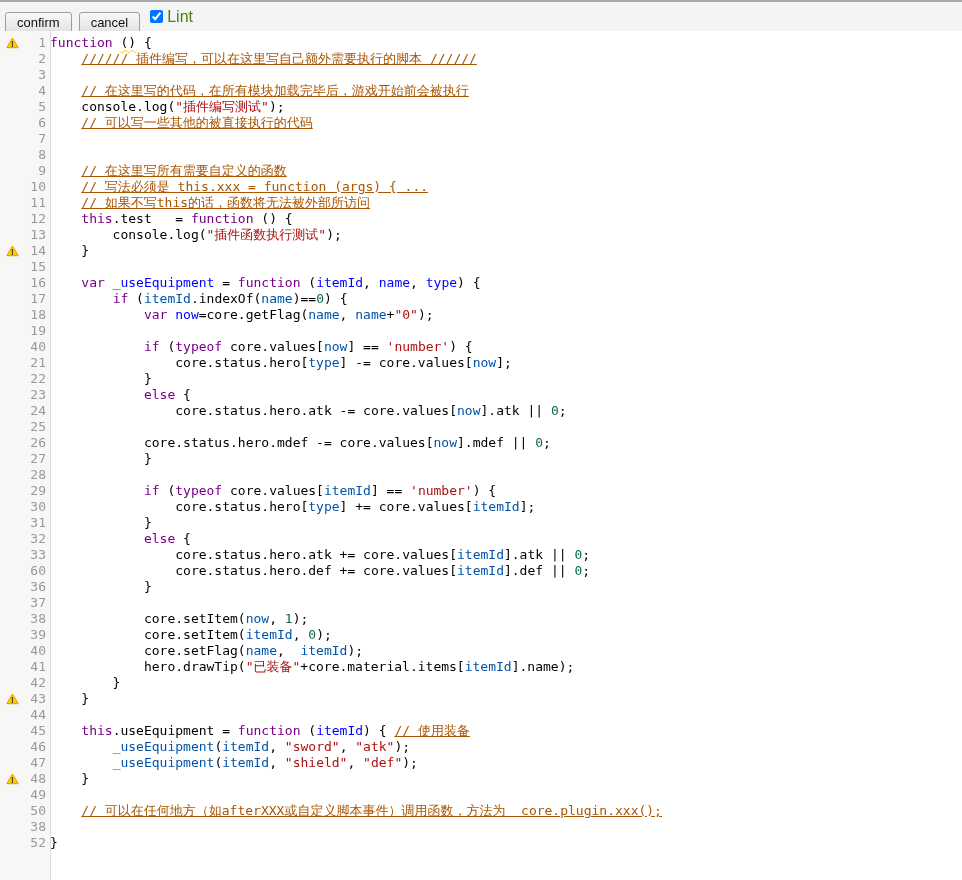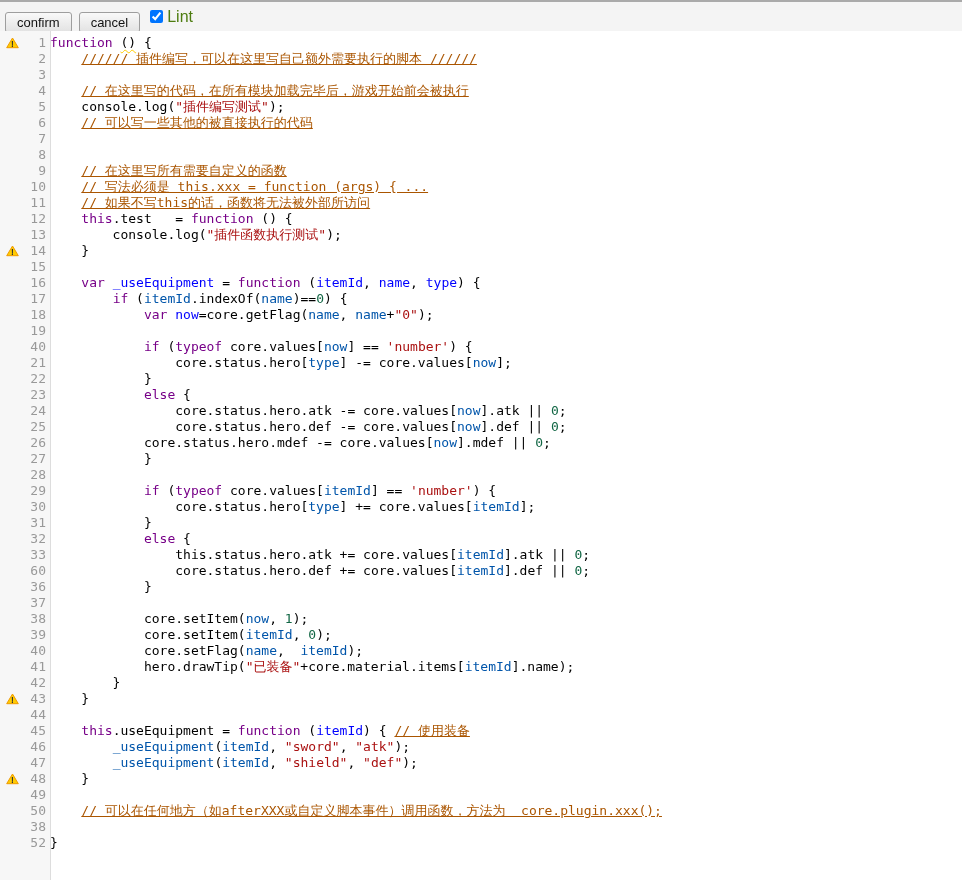--- a/index.html
+++ b/index.html
@@ -77,29 +77,29 @@
       <div class="line"><span class="marker"></span><span class="num">15</span><span class="code"></span></div>
       <div class="line"><span class="marker"></span><span class="num">16</span><span class="code"><span class="t-p">    </span><span class="t-k">var</span><span class="t-p"> </span><span class="t-d">_useEquipment</span><span class="t-p"> = </span><span class="t-k">function</span><span class="t-p"> (</span><span class="t-d">itemId</span><span class="t-p">, </span><span class="t-d">name</span><span class="t-p">, </span><span class="t-d">type</span><span class="t-p">) {</span></span></div>
       <div class="line"><span class="marker"></span><span class="num">17</span><span class="code"><span class="t-p">        </span><span class="t-k">if</span><span class="t-p"> (</span><span class="t-v">itemId</span><span class="t-p">.indexOf(</span><span class="t-v">name</span><span class="t-p">)==</span><span class="t-n">0</span><span class="t-p">) {</span></span></div>
       <div class="line"><span class="marker"></span><span class="num">18</span><span class="code"><span class="t-p">            </span><span class="t-k">var</span><span class="t-p"> </span><span class="t-d">now</span><span class="t-p">=core.getFlag(</span><span class="t-v">name</span><span class="t-p">, </span><span class="t-v">name</span><span class="t-p">+</span><span class="t-s">"0"</span><span class="t-p">);</span></span></div>
       <div class="line"><span class="marker"></span><span class="num">19</span><span class="code"></span></div>
       <div class="line"><span class="marker"></span><span class="num">40</span><span class="code"><span class="t-p">            </span><span class="t-k">if</span><span class="t-p"> (</span><span class="t-k">typeof</span><span class="t-p"> core.values[</span><span class="t-v">now</span><span class="t-p">] == </span><span class="t-s">'number'</span><span class="t-p">) {</span></span></div>
       <div class="line"><span class="marker"></span><span class="num">21</span><span class="code"><span class="t-p">                core.status.hero[</span><span class="t-v">type</span><span class="t-p">] -= core.values[</span><span class="t-v">now</span><span class="t-p">];</span></span></div>
       <div class="line"><span class="marker"></span><span class="num">22</span><span class="code"><span class="t-p">            }</span></span></div>
       <div class="line"><span class="marker"></span><span class="num">23</span><span class="code"><span class="t-p">            </span><span class="t-k">else</span><span class="t-p"> {</span></span></div>
       <div class="line"><span class="marker"></span><span class="num">24</span><span class="code"><span class="t-p">                core.status.hero.atk -= core.values[</span><span class="t-v">now</span><span class="t-p">].atk || </span><span class="t-n">0</span><span class="t-p">;</span></span></div>
-      <div class="line"><span class="marker"></span><span class="num">25</span><span class="code"><span class="t-p">                core.status.hero.def -= core.values[</span><span class="t-v">now</span><span class="t-p">].def || </span><span class="t-n">0</span><span class="t-p">;</span></span></div>
+      <div class="line"><span class="marker"></span><span class="num">25</span></div>
       <div class="line"><span class="marker"></span><span class="num">26</span><span class="code"><span class="t-p">            core.status.hero.mdef -= core.values[</span><span class="t-v">now</span><span class="t-p">].mdef || </span><span class="t-n">0</span><span class="t-p">;</span></span></div>
       <div class="line"><span class="marker"></span><span class="num">27</span><span class="code"><span class="t-p">            }</span></span></div>
       <div class="line"><span class="marker"></span><span class="num">28</span><span class="code"></span></div>
       <div class="line"><span class="marker"></span><span class="num">29</span><span class="code"><span class="t-p">            </span><span class="t-k">if</span><span class="t-p"> (</span><span class="t-k">typeof</span><span class="t-p"> core.values[</span><span class="t-v">itemId</span><span class="t-p">] == </span><span class="t-s">'number'</span><span class="t-p">) {</span></span></div>
       <div class="line"><span class="marker"></span><span class="num">30</span><span class="code"><span class="t-p">                core.status.hero[</span><span class="t-v">type</span><span class="t-p">] += core.values[</span><span class="t-v">itemId</span><span class="t-p">];</span></span></div>
       <div class="line"><span class="marker"></span><span class="num">31</span><span class="code"><span class="t-p">            }</span></span></div>
       <div class="line"><span class="marker"></span><span class="num">32</span><span class="code"><span class="t-p">            </span><span class="t-k">else</span><span class="t-p"> {</span></span></div>
-      <div class="line"><span class="marker"></span><span class="num">33</span><span class="code"><span class="t-p">                this.status.hero.atk += core.values[</span><span class="t-v">itemId</span><span class="t-p">].atk || </span><span class="t-n">0</span><span class="t-p">;</span></span></div>
+      <div class="line"><span class="marker"></span><span class="num">33</span><span class="code"><span class="t-p">                core.status.hero.atk += core.values[</span><span class="t-v">itemId</span><span class="t-p">].atk || </span><span class="t-n">0</span><span class="t-p">;</span></span></div>
       <div class="line"><span class="marker"></span><span class="num">60</span><span class="code"><span class="t-p">                core.status.hero.def += core.values[</span><span class="t-v">itemId</span><span class="t-p">].def || </span><span class="t-n">0</span><span class="t-p">;</span></span></div>
       <div class="line"><span class="marker"></span><span class="num">36</span><span class="code"><span class="t-p">            }</span></span></div>
       <div class="line"><span class="marker"></span><span class="num">37</span><span class="code"></span></div>
       <div class="line"><span class="marker"></span><span class="num">38</span><span class="code"><span class="t-p">            core.setItem(</span><span class="t-v">now</span><span class="t-p">, </span><span class="t-n">1</span><span class="t-p">);</span></span></div>
       <div class="line"><span class="marker"></span><span class="num">39</span><span class="code"><span class="t-p">            core.setItem(</span><span class="t-v">itemId</span><span class="t-p">, </span><span class="t-n">0</span><span class="t-p">);</span></span></div>
       <div class="line"><span class="marker"></span><span class="num">40</span><span class="code"><span class="t-p">            core.setFlag(</span><span class="t-v">name</span><span class="t-p">,  </span><span class="t-v">itemId</span><span class="t-p">);</span></span></div>
       <div class="line"><span class="marker"></span><span class="num">41</span><span class="code"><span class="t-p">            hero.drawTip(</span><span class="t-s">"已装备"</span><span class="t-p">+core.material.items[</span><span class="t-v">itemId</span><span class="t-p">].name);</span></span></div>
       <div class="line"><span class="marker"></span><span class="num">42</span><span class="code"><span class="t-p">        }</span></span></div>
       <div class="line"><span class="marker"><svg width="13" height="12" viewBox="0 0 13 12">
             <path d="M6.5 1 L12.3 10.7 L0.7 10.7 Z" fill="var(--warning_fill)" stroke="var(--warning_border)" stroke-width="1" stroke-linejoin="round"></path>

